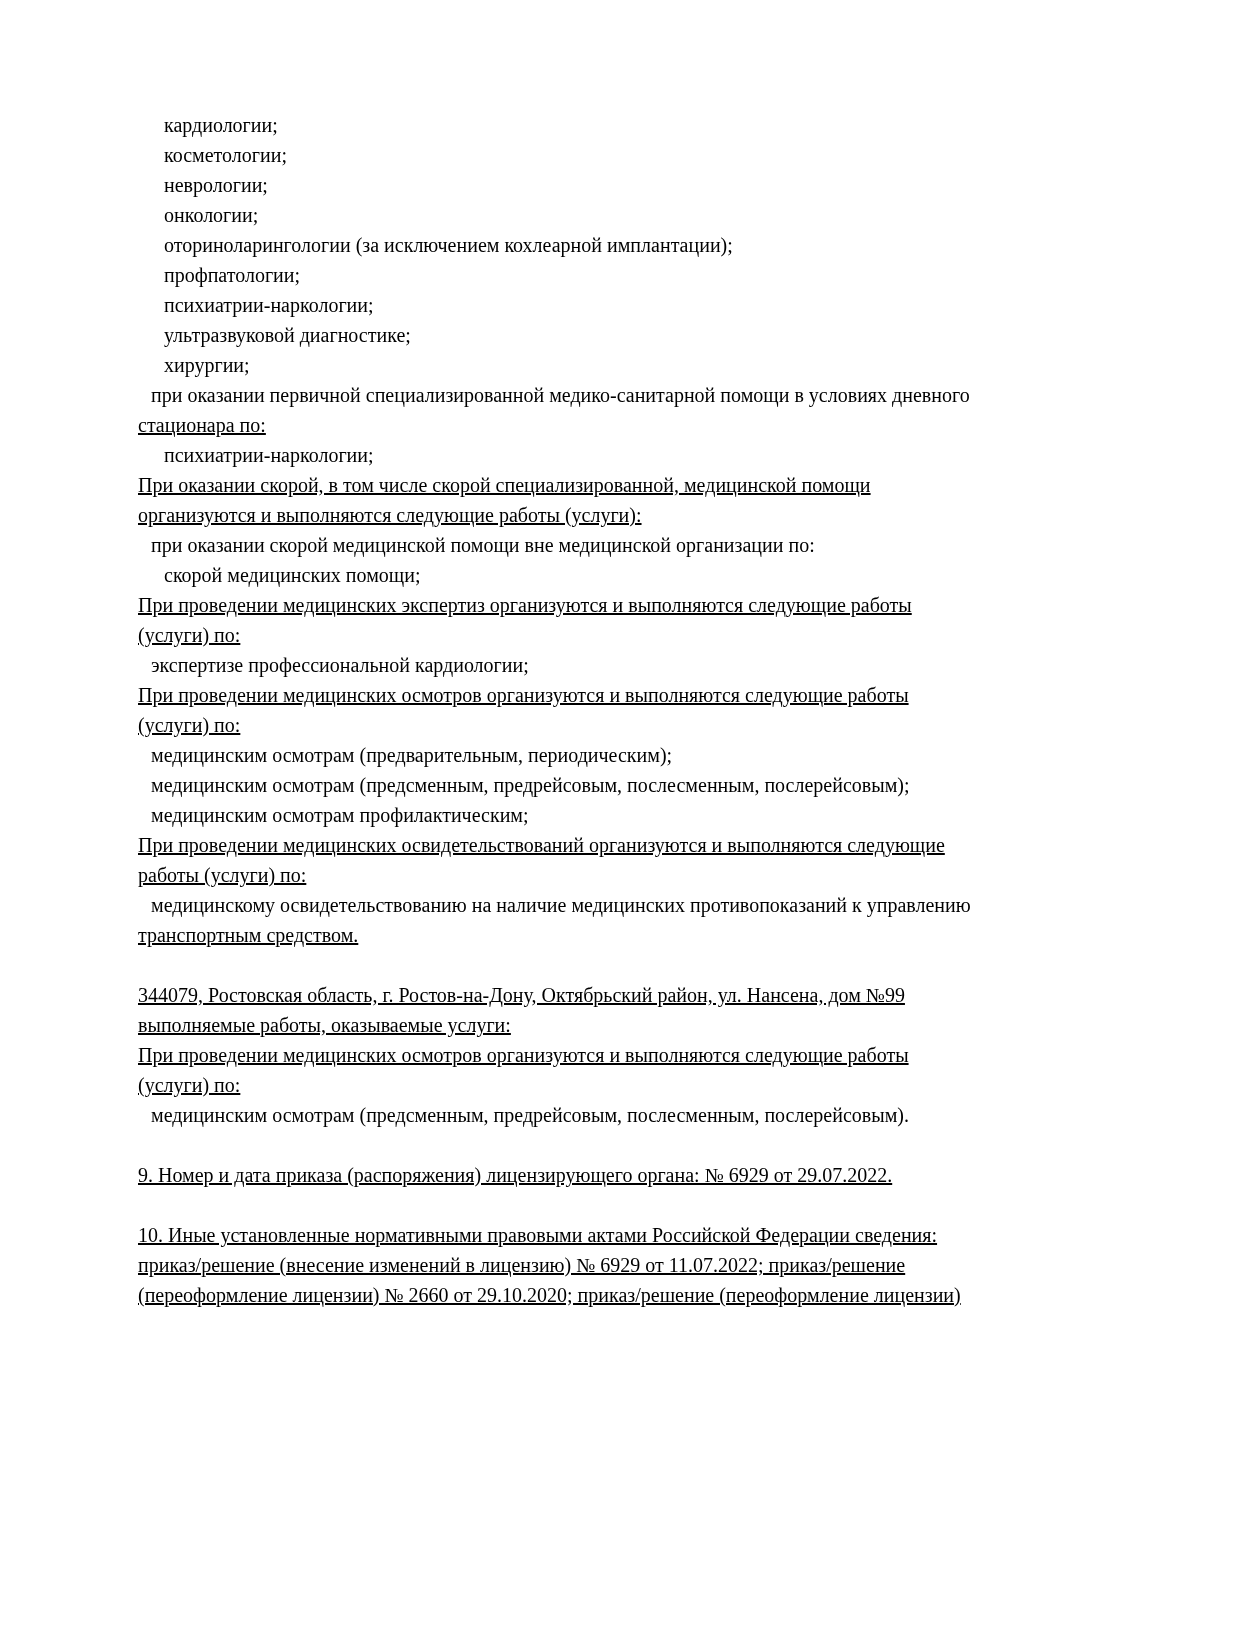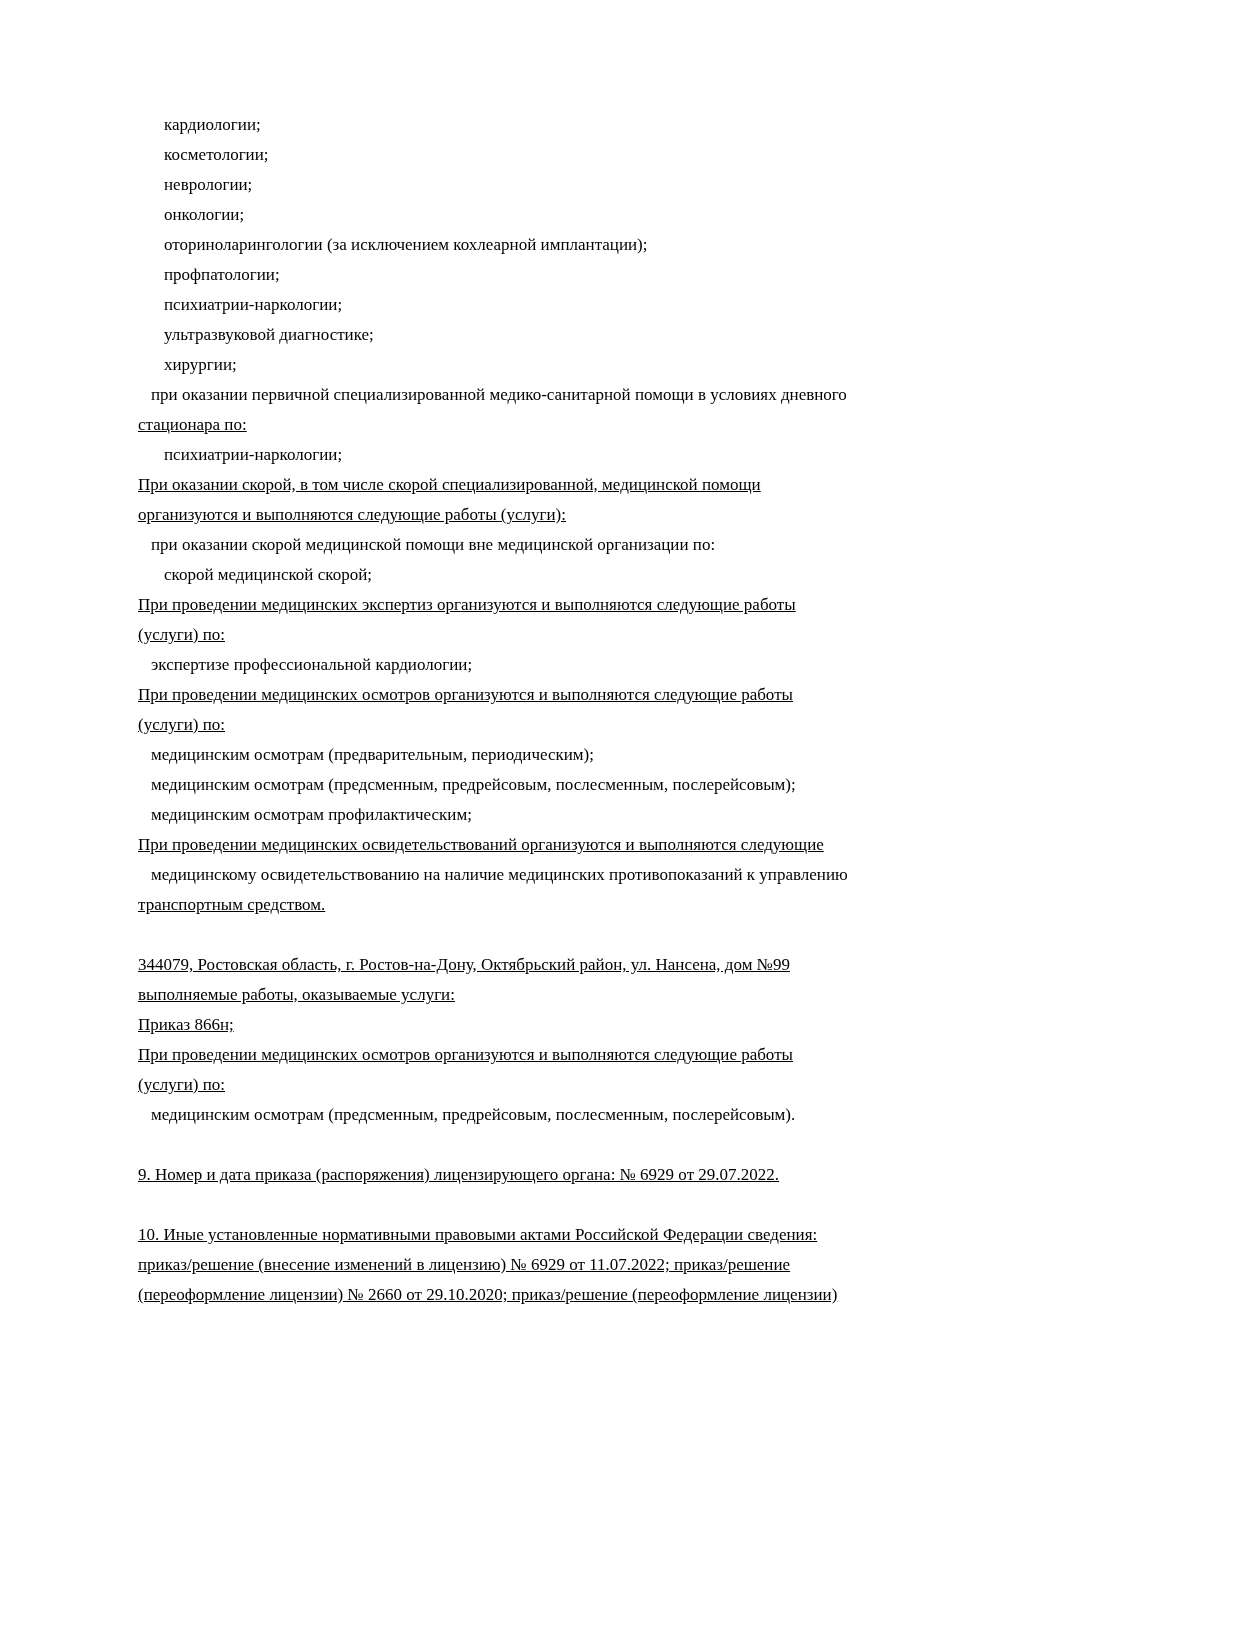--- a/index.html
+++ b/index.html
@@ -7,21 +7,21 @@
     padding: 0;
     background: #ffffff;
   }
   .page {
     position: relative;
     width: 1240px;
     height: 1650px;
     background: #ffffff;
     color: #000000;
     font-family: "Liberation Serif", "DejaVu Serif", serif;
-    font-size: 17px;
+    font-size: 20px;
     line-height: 30px;
     overflow: hidden;
   }
   .doc {
     position: absolute;
     left: 138px;
     top: 110px;
     width: 1030px;
   }
   .line {
@@ -45,36 +45,36 @@
       <div class="line i2">профпатологии;</div>
       <div class="line i2">психиатрии-наркологии;</div>
       <div class="line i2">ультразвуковой диагностике;</div>
       <div class="line i2">хирургии;</div>
       <div class="line i1">при оказании первичной специализированной медико-санитарной помощи в условиях дневного</div>
       <div class="line i0">стационара по:</div>
       <div class="line i2">психиатрии-наркологии;</div>
       <div class="line i0">При оказании скорой, в том числе скорой специализированной, медицинской помощи</div>
       <div class="line i0">организуются и выполняются следующие работы (услуги):</div>
       <div class="line i1">при оказании скорой медицинской помощи вне медицинской организации по:</div>
-      <div class="line i2">скорой медицинской скорой;</div>
+      <div class="line i2">скорой медицинских помощи;</div>
       <div class="line i0">При проведении медицинских экспертиз организуются и выполняются следующие работы</div>
       <div class="line i0">(услуги) по:</div>
       <div class="line i1">экспертизе профессиональной кардиологии;</div>
       <div class="line i0">При проведении медицинских осмотров организуются и выполняются следующие работы</div>
       <div class="line i0">(услуги) по:</div>
       <div class="line i1">медицинским осмотрам (предварительным, периодическим);</div>
       <div class="line i1">медицинским осмотрам (предсменным, предрейсовым, послесменным, послерейсовым);</div>
       <div class="line i1">медицинским осмотрам профилактическим;</div>
       <div class="line i0">При проведении медицинских освидетельствований организуются и выполняются следующие</div>
+      <div class="line i0">работы (услуги) по:</div>
       <div class="line i1">медицинскому освидетельствованию на наличие медицинских противопоказаний к управлению</div>
       <div class="line i0">транспортным средством.</div>
       <div class="line i0"></div>
       <div class="line i0">344079, Ростовская область, г. Ростов-на-Дону, Октябрьский район, ул. Нансена, дом №99</div>
       <div class="line i0">выполняемые работы, оказываемые услуги:</div>
-      <div class="line i0">Приказ 866н;</div>
       <div class="line i0">При проведении медицинских осмотров организуются и выполняются следующие работы</div>
       <div class="line i0">(услуги) по:</div>
       <div class="line i1">медицинским осмотрам (предсменным, предрейсовым, послесменным, послерейсовым).</div>
       <div class="line i0"></div>
       <div class="line i0">9. Номер и дата приказа (распоряжения) лицензирующего органа: № 6929 от 29.07.2022.</div>
       <div class="line i0"></div>
       <div class="line i0">10. Иные установленные нормативными правовыми актами Российской Федерации сведения:</div>
       <div class="line i0">приказ/решение (внесение изменений в лицензию) № 6929 от 11.07.2022; приказ/решение</div>
       <div class="line i0">(переоформление лицензии) № 2660 от 29.10.2020; приказ/решение (переоформление лицензии)</div>
     </div>

